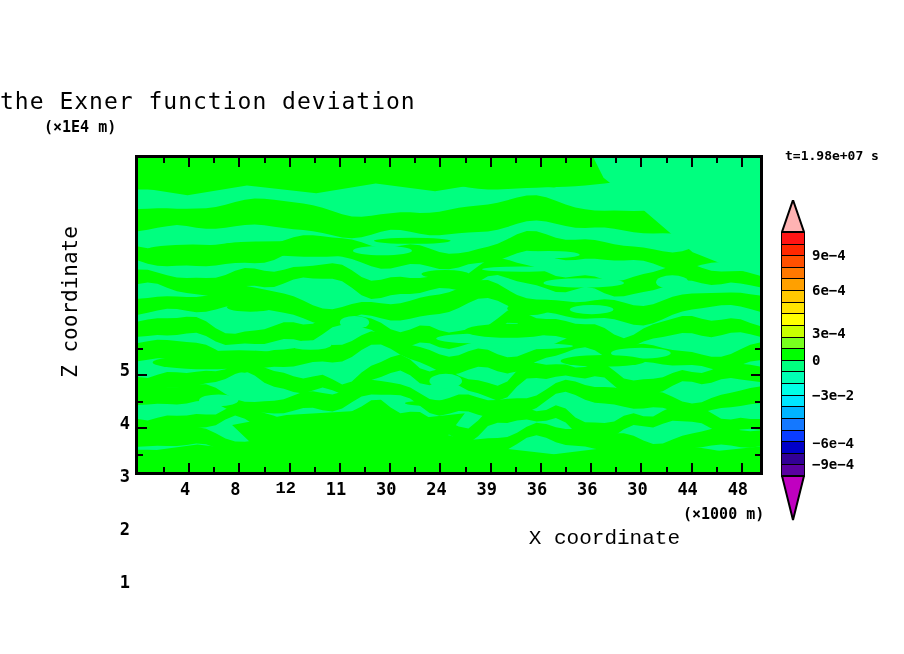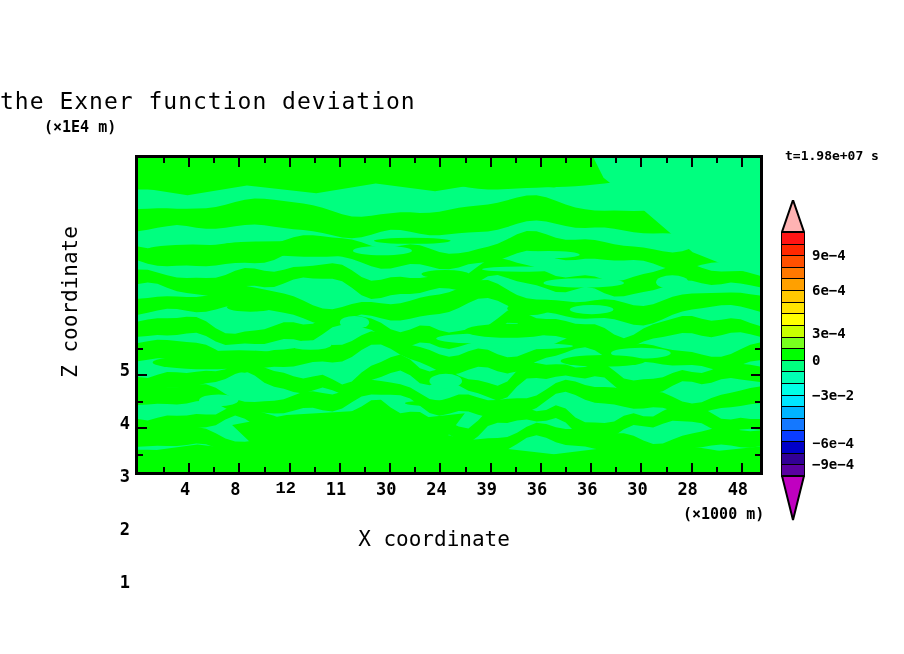--- a/index.html
+++ b/index.html
@@ -9,21 +9,21 @@
 
   #title{left:0;top:88px;width:904px;text-align:left;font-size:23px;
          letter-spacing:1px;font-weight:400;}
 
   #yunit{left:44px;top:118px;font-size:15px;font-weight:bold;}
   #xunit{left:683px;top:505px;font-size:15px;font-weight:bold;}
   #timestamp{left:785px;top:148px;font-size:13px;font-weight:bold;}
 
   #ytitle{left:-20px;top:290px;width:180px;text-align:center;font-size:21px;
           transform:rotate(-90deg);transform-origin:center center;}
-  #xtitle{left:214px;top:527px;width:440px;text-align:center;font-size:21px;}
+  #xtitle{left:240px;top:527px;width:440px;text-align:right;font-size:21px;font-family:Liberation Mono, monospace;}
 
   
   #plot{left:135px;top:155px;width:628px;height:320px;
         border:3px solid #000;box-sizing:border-box;overflow:hidden;
         background:#00ff7f;}
   #field{position:absolute;left:0;top:0;width:100%;height:100%;}
 
   .xtick{position:absolute;bottom:0;width:0;border-left:2px solid #000;height:9px;}
   .xtick.minor{height:5px;}
   .xtickT{position:absolute;top:0;width:0;border-left:2px solid #000;height:9px;}
@@ -174,21 +174,21 @@
     <div class="xlab" style="left: 165.24px;">4</div>
     <div class="xlab" style="left: 215.48px;">8</div>
     <div class="xlab" style="left: 265.72px; font-family: Liberation Mono, monospace;">12</div>
     <div class="xlab" style="left: 315.96px;">11</div>
     <div class="xlab" style="left: 366.2px;">30</div>
     <div class="xlab" style="left: 416.44px;">24</div>
     <div class="xlab" style="left: 466.68px;">39</div>
     <div class="xlab" style="left: 516.92px;">36</div>
     <div class="xlab" style="left: 567.16px;">36</div>
     <div class="xlab" style="left: 617.4px;">30</div>
-    <div class="xlab" style="left: 667.64px;">28</div>
+    <div class="xlab" style="left: 667.64px;">44</div>
     <div class="xlab" style="left: 717.88px;">48</div>
   </div>
 <div id="ylabels">
     <div class="ylab" style="top: 572px;">1</div>
     <div class="ylab" style="top: 519px;">2</div>
     <div class="ylab" style="top: 466px;">3</div>
     <div class="ylab" style="top: 413px;">4</div>
     <div class="ylab" style="top: 360px;">5</div>
   </div>
 

